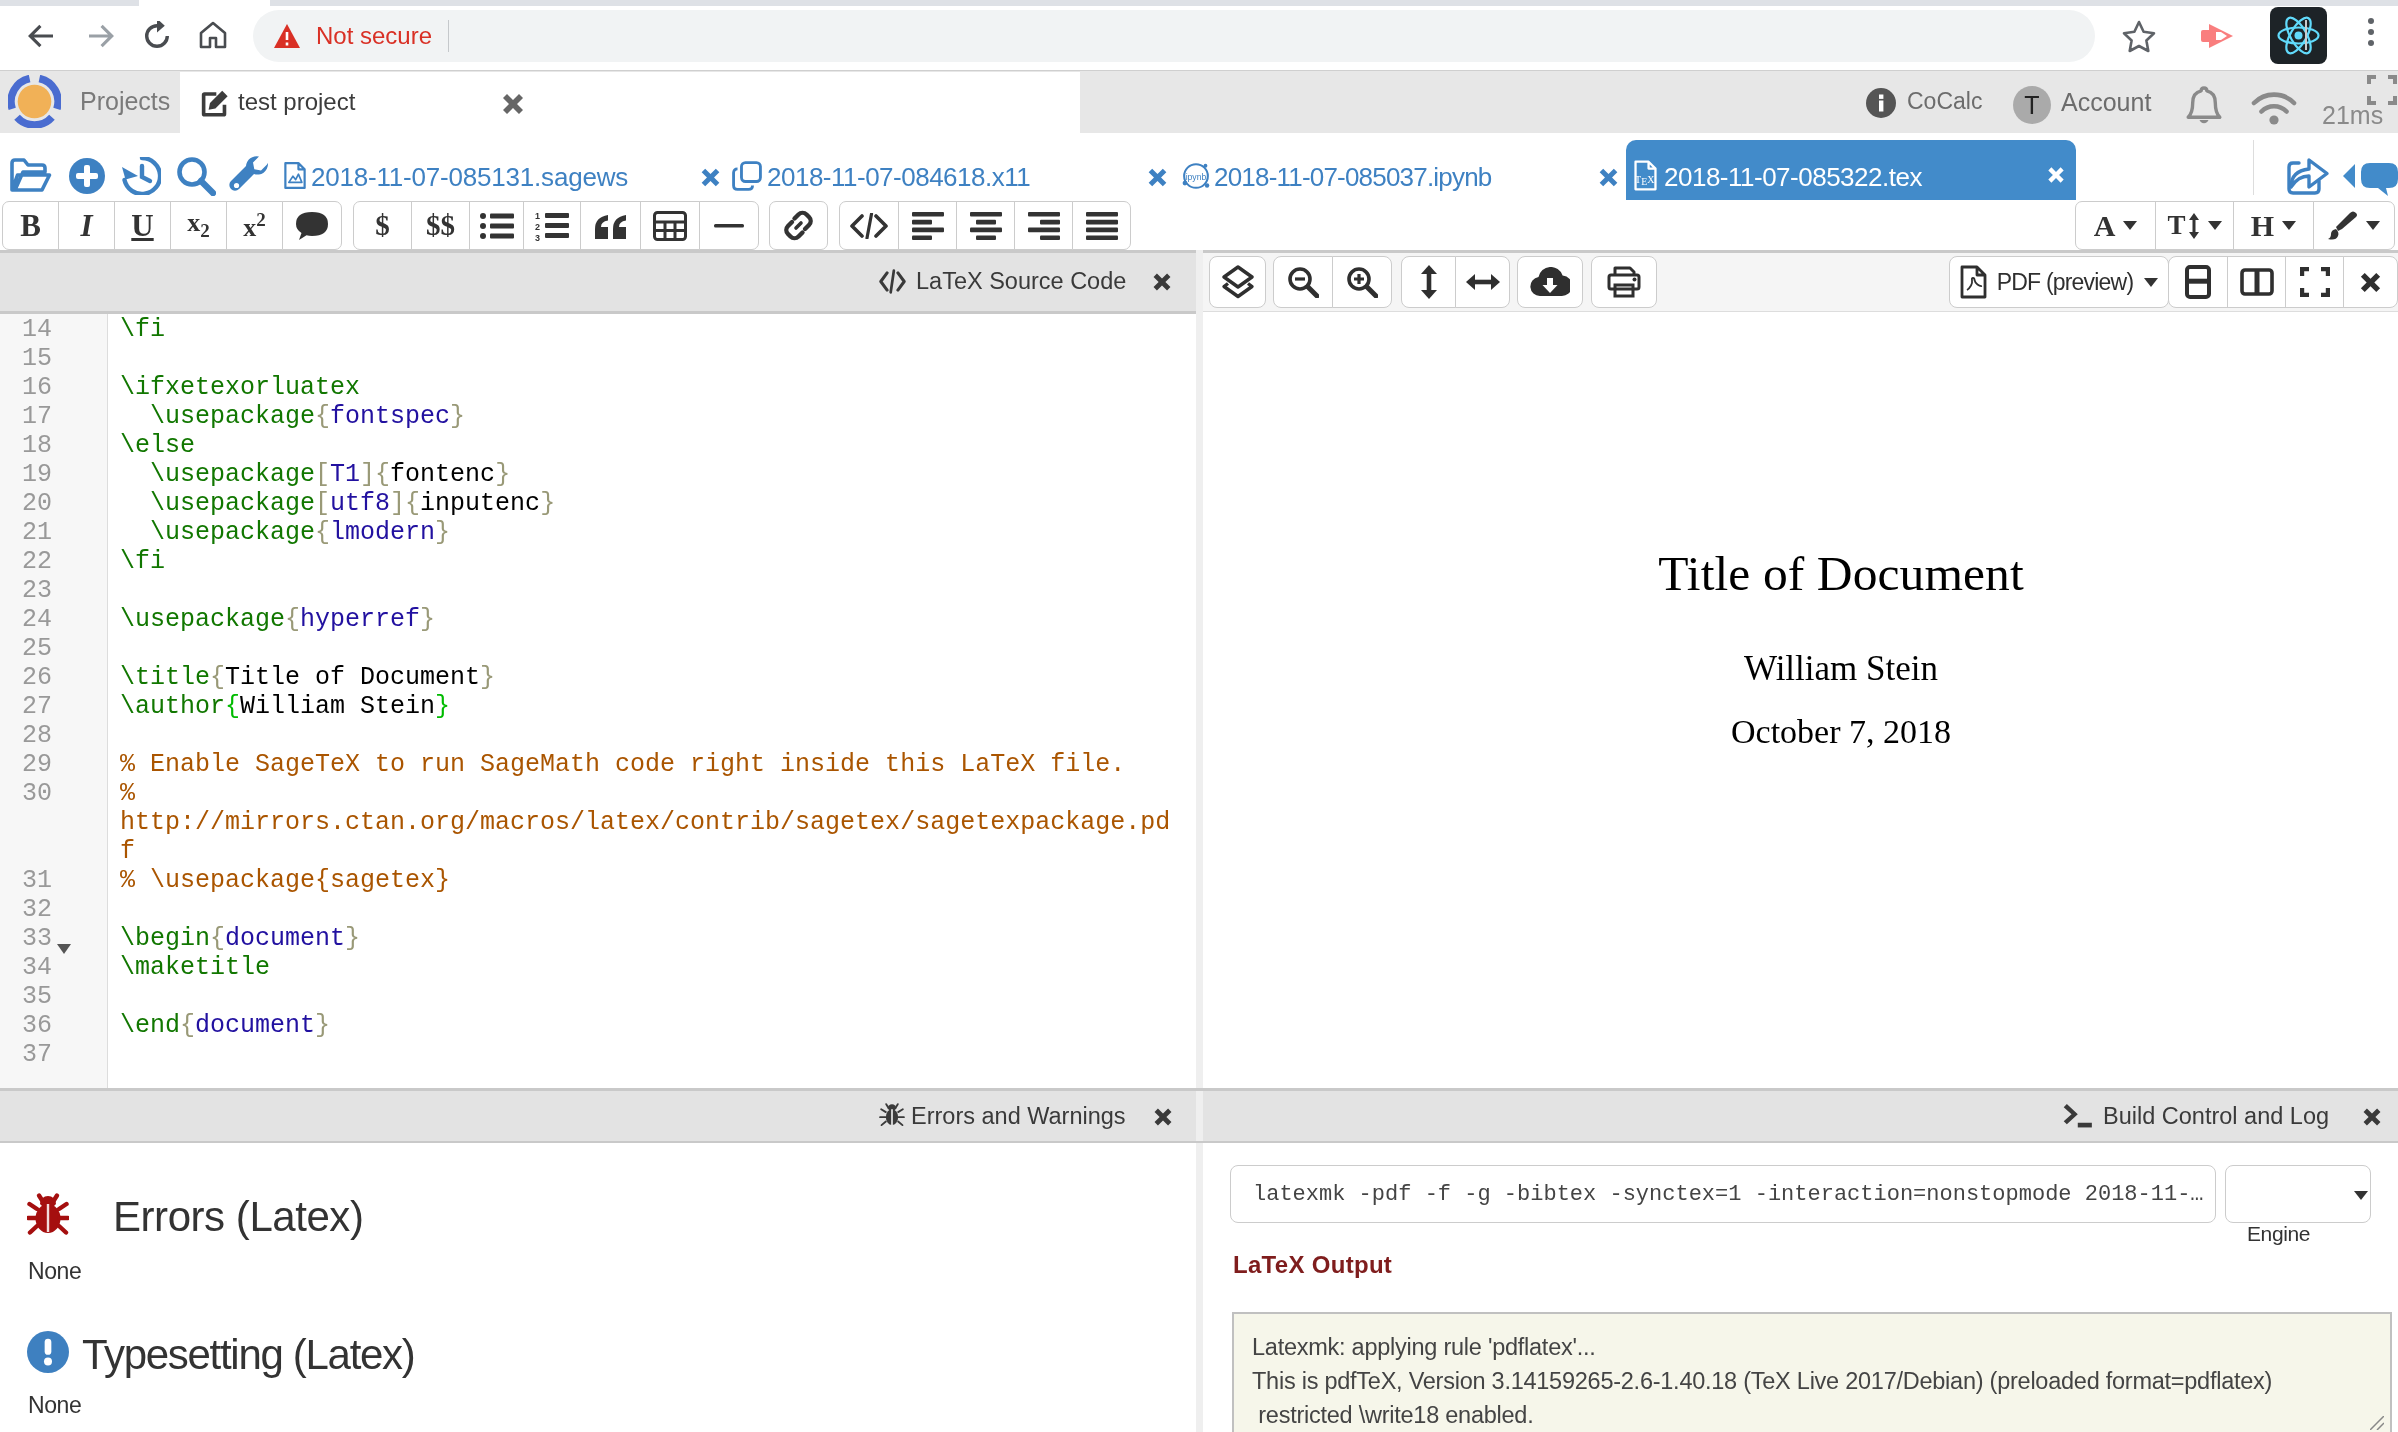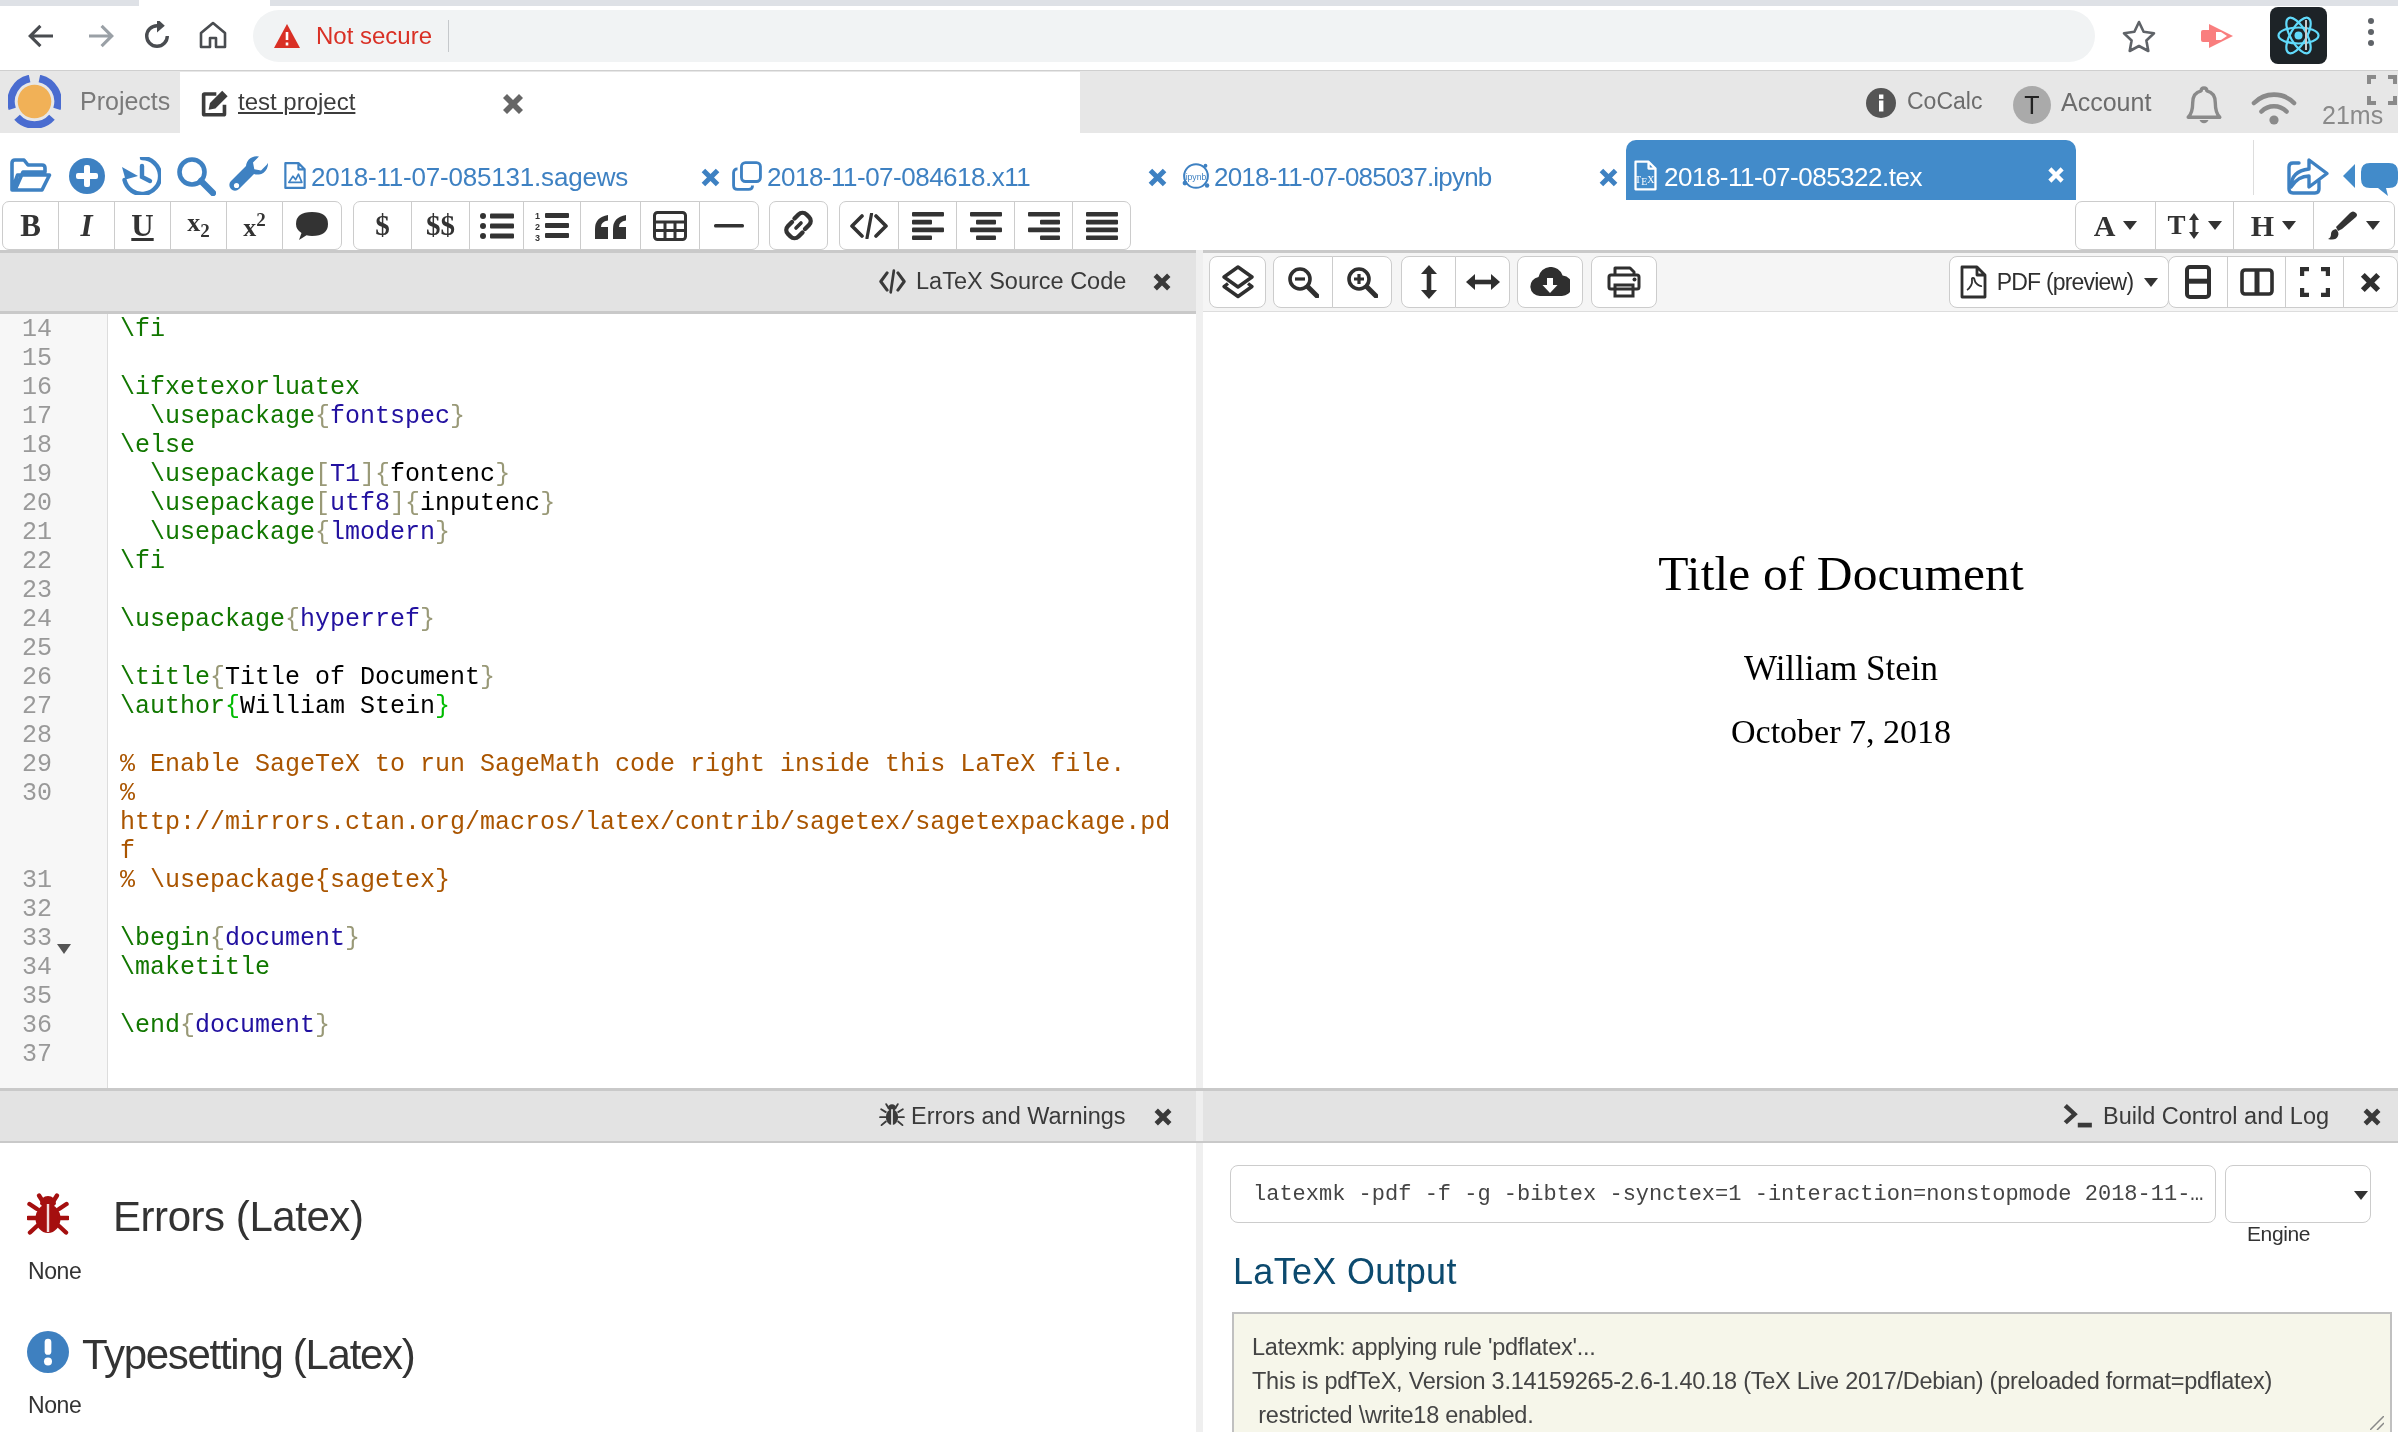--- a/index.html
+++ b/index.html
@@ -74,21 +74,21 @@
     <path d="M 43.96 42.22 A 23.5 23.5 0 0 1 9.04 42.22"></path>
     <path d="M 4.2 33.8 A 23.5 23.5 0 0 1 21.6 3.5"></path>
   </g>
   <circle cx="26.5" cy="26.5" r="16.8" fill="#f1b157"></circle>
 </svg>
 <div class="abs" style="left:80px;top:87px;font-size:25px;color:#7a7a7a;">Projects</div>
 <svg class="abs" style="left:200px;top:89px;" width="29" height="28" viewBox="0 0 32 30">
   <path d="M2 6 q0-3 3-3 h13 v4 H6 v19 h19 v-9 h4 v10 q0 3-3 3 H5 q-3 0-3-3 Z" fill="#3c3c3c"></path>
   <path d="M11 15 L24.5 1.5 l6 6 L17 21 l-7.5 1.5 Z" fill="#3c3c3c"></path>
 </svg>
-<div class="abs" style="left:238px;top:88px;font-size:24px;color:#3c3c3c;text-decoration:underline;">test project</div>
+<div class="abs" style="left:238px;top:88px;font-size:24px;color:#3c3c3c;">test project</div>
 <svg class="abs" style="left:500px;top:91px;" width="26" height="26" viewBox="0 0 26 26">
   <path d="M3 7 L7 3 L13 9 L19 3 L23 7 L17 13 L23 19 L19 23 L13 17 L7 23 L3 19 L9 13 Z" fill="#666"></path>
 </svg>
 
 <svg class="abs" style="left:1866px;top:88px;" width="30" height="30" viewBox="0 0 30 30">
   <circle cx="15" cy="15" r="15" fill="#555"></circle>
   <rect x="13" y="12.5" width="4.4" height="11" fill="#fff"></rect>
   <rect x="13" y="6.5" width="4.4" height="4.4" fill="#fff"></rect>
 </svg>
 <div class="abs" style="left:1907px;top:88px;font-size:23px;color:#6c6c6c;">CoCalc</div>
@@ -598,21 +598,21 @@
     <circle cx="22" cy="32" r="4.2" fill="#fff"></circle>
   </svg>
   <div class="abs" style="left:82px;top:1331px;font-size:42px;letter-spacing:-1.3px;color:#333;">Typesetting (Latex)</div>
   <div class="abs" style="left:28px;top:1392px;font-size:23px;letter-spacing:-0.4px;color:#333;">None</div>
 
   <div class="abs" style="left:1230px;top:1165px;width:986px;height:58px;background:#fff;border:1px solid #ccc;border-radius:8px;box-sizing:border-box;"></div>
   <div class="abs mono" style="left:1253px;top:1182px;font-size:22px;color:#444;">latexmk -pdf -f -g -bibtex -synctex=1 -interaction=nonstopmode 2018-11-…</div>
   <div class="abs" style="left:2225px;top:1165px;width:146px;height:58px;background:#fff;border:1px solid #ccc;border-radius:8px;box-sizing:border-box;"></div>
   <div class="abs" style="left:2247px;top:1180px;font-size:21px;letter-spacing:-0.4px;color:#333;margin-top:42px;">Engine</div>
   <div class="abs car" style="left:2346px;top:1191px;border-top-color:#333;"></div>
-  <div class="abs" style="left:1233px;top:1251px;font-size:36px;letter-spacing:0.3px;color:#0c4a6e;">LaTeX Output</div>
+  <div class="abs" style="left:1233px;top:1251px;font-size:24px;letter-spacing:0.3px;color:#7f1d1d;font-weight:bold;">LaTeX Output</div>
   <div class="abs" style="left:1232px;top:1312px;width:1160px;height:123px;background:#f6f6ea;border:2px solid #c0c0c0;box-sizing:border-box;"></div>
   <div class="abs" style="left:1252px;top:1330px;font-size:23.5px;letter-spacing:-0.25px;color:#444;line-height:34px;white-space:nowrap;">Latexmk: applying rule 'pdflatex'...<br>This is pdfTeX, Version 3.14159265-2.6-1.40.18 (TeX Live 2017/Debian) (preloaded format=pdflatex)<br>&nbsp;restricted \write18 enabled.</div>
   <svg class="abs" style="left:2370px;top:1416px;" width="14" height="14" viewBox="0 0 14 14">
     <g stroke="#888" stroke-width="1.5">
         <path d="M14 0 L0 14 M14 7 L7 14"></path>
       </g>
   </svg>
 </div>
 
 </body></html>

